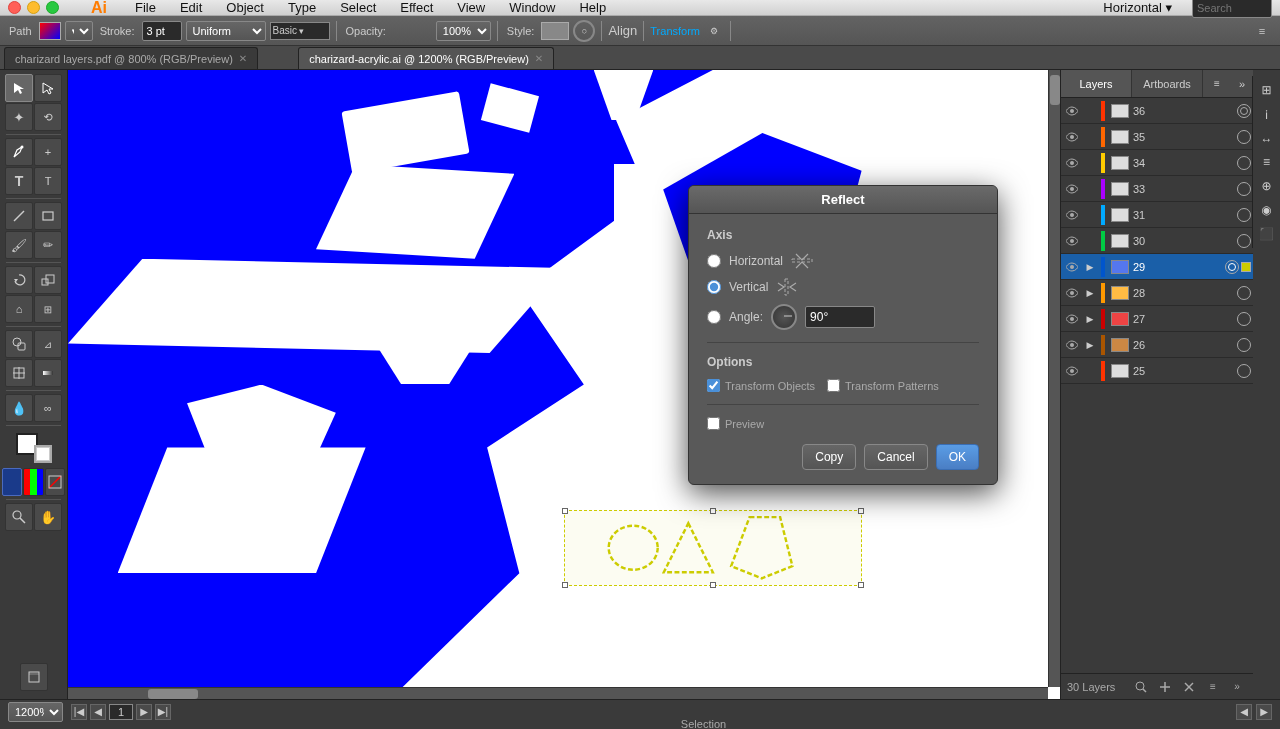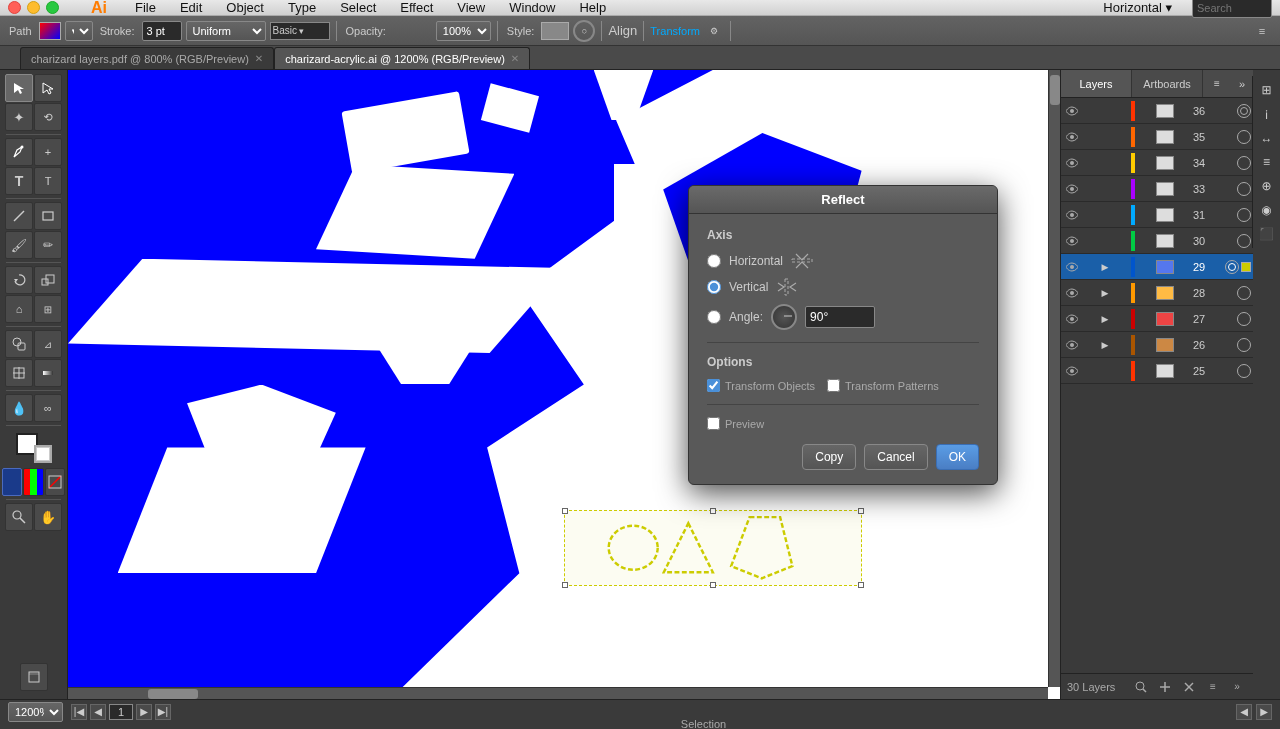--- a/index.html
+++ b/index.html
@@ -55,22 +55,23 @@
     }
     .tb-sep { width: 1px; height: 20px; background: #888; margin: 0 2px; }
     .color-swatch { width: 22px; height: 18px; background: #888; border: 1px solid #aaa; cursor: pointer; }
 
     
     #tabs-bar {
       height: 24px;
       background: #4a4a4a;
       display: flex;
       align-items: flex-end;
-      padding-left: 20px;
+      padding-left: 4px;
       border-bottom: 1px solid #222;
+      gap: 40px;
     }
     .tab {
       height: 22px;
       background: #3a3a3a;
       border: 1px solid #222;
       border-bottom: none;
       color: #aaa;
       font-size: 11px;
       padding: 0 10px;
       display: flex;
@@ -152,21 +153,21 @@
     .panel-tab.active { background: #555; color: #fff; }
 
     
     #layers-list { flex: 1; overflow-y: hidden; }
     .layer-row {
       height: 26px;
       display: flex;
       align-items: center;
       border-bottom: 1px solid #2a2a2a;
       padding: 0 2px;
-      gap: 17px;
+      gap: 2px;
     }
     .layer-row.selected { background: #1a5fa8; }
     .layer-vis { width: 18px; height: 18px; display: flex; align-items: center; justify-content: center; cursor: pointer; color: #aaa; font-size: 11px; }
     .layer-expand { width: 14px; height: 14px; display: flex; align-items: center; justify-content: center; cursor: pointer; color: #aaa; font-size: 10px; }
     .layer-icon { width: 18px; height: 14px; border: 1px solid #888; background: #ddd; margin: 0 2px; }
     .layer-name { flex: 1; color: #ccc; font-size: 11px; }
     .layer-circle { width: 14px; height: 14px; border-radius: 50%; border: 1px solid #aaa; cursor: pointer; display: flex; align-items: center; justify-content: center; }
     .layer-dot { width: 8px; height: 8px; border-radius: 50%; }
     .layer-color-stripe { width: 4px; height: 20px; margin: 0 2px; }
 

